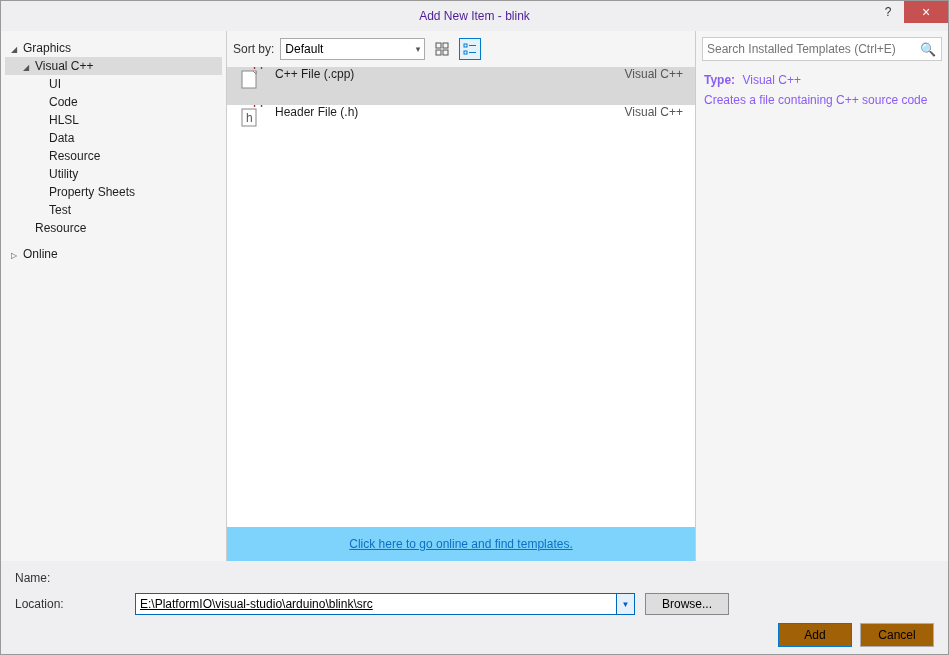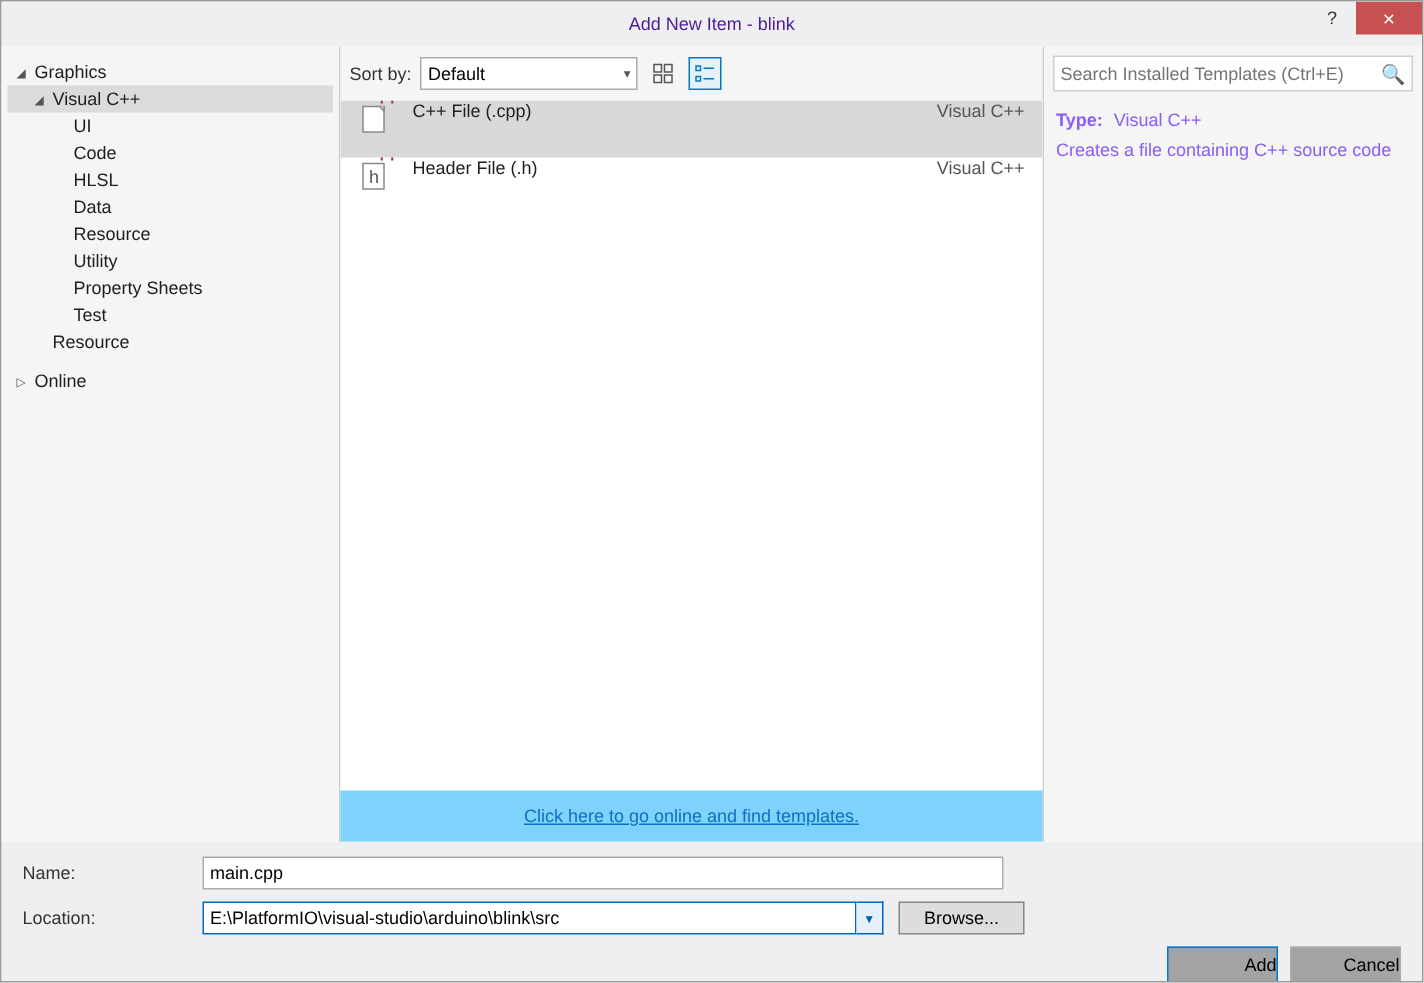--- a/index.html
+++ b/index.html
@@ -49,27 +49,27 @@
 .info-block { padding: 2px 2px; color: #8b5cf6; }
 .info-type-label { font-weight: bold; display: inline; }
 .info-type-value { display: inline; margin-left: 4px; }
 .info-desc { margin-top: 6px; }
 
 .bottom-area { background: #efeff2; padding: 10px 14px 10px 14px; }
 .form-row { display: flex; align-items: center; margin-bottom: 8px; }
 .form-label { width: 120px; color: #333; }
 .text-input { height: 22px; border: 1px solid #ababab; background: #fff; padding: 0 4px; outline: none; }
 .name-input { width: 534px; }
-.loc-input { width: 436px; border-color: #0067c0; }
+.loc-input { width: 482px; border-color: #0067c0; text-decoration: underline; }
 .loc-dd { width: 18px; height: 22px; border: 1px solid #0067c0; border-left: none; background: #e6f0fa; display: flex; align-items: center; justify-content: center; cursor: pointer; }
 .loc-caret { color: #005fb8; font-size: 8px; }
 .browse-btn { width: 84px; height: 22px; margin-left: 10px; border: 1px solid #888; background: #ddd; cursor: pointer; font-size: 12px; }
 
 .action-row { display: flex; justify-content: flex-end; gap: 8px; margin-top: 4px; }
-.action-btn { width: 74px; height: 24px; border: 1px solid #adadad; background: #a3a3a3; cursor: pointer; font-size: 12px; text-align: right; }
+.action-btn { width: 74px; height: 24px; border: 1px solid #adadad; background: #a16207; cursor: pointer; font-size: 12px; }
 .action-btn.primary { border-color: #0078d7; }
 </style>
 </head>
 <body>
 
 <div class="titlebar">
   <div class="titlebar-title">Add New Item - blink</div>
   <div class="titlebar-controls">
     <div class="titlebar-help">?</div>
     <div class="titlebar-close">×</div>
@@ -187,21 +187,20 @@
       </div>
       <div class="info-desc">Creates a file containing C++ source code</div>
     </div>
   </div>
 
 </div>
 
 <div class="bottom-area">
   <div class="form-row">
     <div class="form-label">Name:</div>
-    <input class="text-input name-input" value="main.cpp" style="">
   </div>
   <div class="form-row">
     <div class="form-label">Location:</div>
     <input class="text-input loc-input" value="E:\PlatformIO\visual-studio\arduino\blink\src" style="">
     <div class="loc-dd">
         <span class="loc-caret">▼</span>
       </div>
     <button class="browse-btn">Browse...</button>
   </div>
   <div class="action-row">

